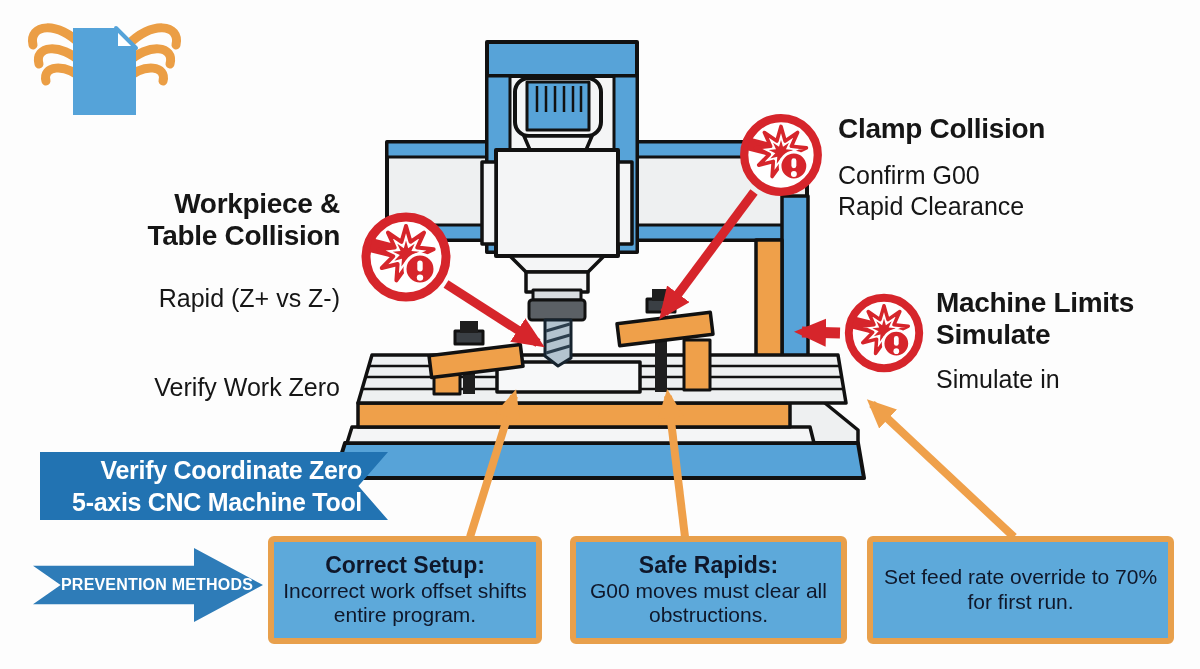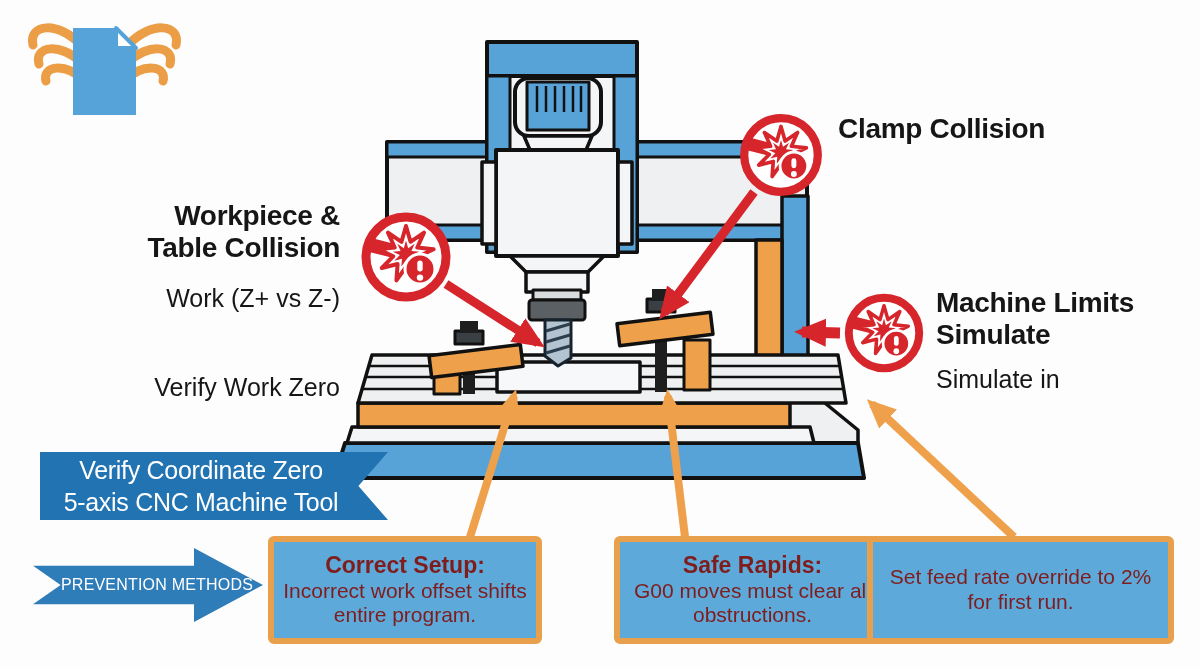--- a/index.html
+++ b/index.html
@@ -12,38 +12,38 @@
 
   
   .co-title{font-weight:700;font-size:28px;line-height:1.16;letter-spacing:-0.3px;}
   .co-tip{font-weight:400;font-size:25px;line-height:1.24;}
   .ra{left:0;width:340px;text-align:right;}
 
   
   .banner{
     left:40px;top:452px;width:348px;height:68px;background:#2273b2;color:#ffffff;
     clip-path:polygon(0 0,100% 0,91.5% 50%,100% 100%,0 100%);
-    display:flex;flex-direction:column;justify-content:center;text-align:center;
+    display:flex;flex-direction:column;justify-content:center;text-align:right;
     padding-right:26px;box-sizing:border-box;
-    font-weight:400;font-size:25px;line-height:1.28;letter-spacing:-0.3px;
+    font-weight:700;font-size:25px;line-height:1.28;letter-spacing:-0.3px;
   }
 
   
   .prev-arrow{
     left:33px;top:548px;width:230px;height:74px;background:#2e7cb8;color:#ffffff;
     clip-path:polygon(0 24%,70% 24%,70% 0,100% 50%,70% 100%,70% 76%,0 76%,12% 50%);
     display:flex;align-items:center;justify-content:flex-start;
     padding-left:28px;box-sizing:border-box;
-    font-weight:400;font-size:16px;letter-spacing:0.2px;white-space:nowrap;
+    font-weight:700;font-size:16px;letter-spacing:0.2px;white-space:nowrap;
   }
 
   
   .mbox{
     top:536px;height:108px;background:#5da9da;border:6px solid #e8a04c;border-radius:6px;
-    color:#7f1d1d;text-align:center;display:flex;flex-direction:column;justify-content:center;
+    color:#0f172a;text-align:center;display:flex;flex-direction:column;justify-content:center;
     box-sizing:border-box;padding:2px 6px;
   }
   .mbox .t{font-size:23px;font-weight:700;line-height:1.16;}
   .mbox .b{font-size:21px;font-weight:400;line-height:1.18;}
 </style>
 </head>
 <body>
 
 <div class="canvas">
 
@@ -169,33 +169,37 @@
         <path d="M84,80 C64,62 42,66 46,81"></path>
         <path d="M127,46 C151,20 181,24 176,45"></path>
         <path d="M127,63 C149,42 175,46 170,64"></path>
         <path d="M125,80 C145,62 167,66 163,81"></path>
       </g>
       <path d="M73,28 L116,28 L136,48 L136,115 L73,115 Z" fill="#55a3d9"></path>
       <path d="M116,28 L136,48 L116,48 Z" fill="#ffffff" stroke="#55a3d9" stroke-width="4" stroke-linejoin="round"></path>
     </g>
   </svg>
 
-  <div class="abs ra co-title" style="top:200px;">
+  <div class="abs ra co-title" style="top:188px;">
     <div>Workpiece &amp;</div>
     <div>Table Collision</div>
   </div>
   <div class="abs ra co-tip" style="top:283px;">
-    <div>Work (Z+ vs Z-)</div>
+    <div>Rapid (Z+ vs Z-)</div>
   </div>
   <div class="abs co-title" style="left:838px;top:113px;">
     <div>Clamp Collision</div>
   </div>
 
   <div class="abs ra co-tip" style="top:372px;">
     <div>Verify Work Zero</div>
+  </div>
+  <div class="abs co-tip" style="left:838px;top:160px;">
+    <div>Confirm G00</div>
+    <div>Rapid Clearance</div>
   </div>
 
   <div class="abs co-title" style="left:936px;top:287px;">
     <div>Machine Limits</div>
     <div>Simulate</div>
   </div>
   <div class="abs co-tip" style="left:936px;top:364px;">
     <div>Simulate in</div>
   </div>
 
@@ -205,21 +209,21 @@
   </div>
 
   <div class="abs prev-arrow">
     <span>PREVENTION METHODS</span>
   </div>
 
   <div class="abs mbox" style="left:268px;width:274px;">
     <div class="t">Correct Setup:</div>
     <div class="b">Incorrect work offset shifts entire program.</div>
   </div>
-  <div class="abs mbox" style="left:570px;width:277px;margin-left:44px;">
+  <div class="abs mbox" style="left:570px;width:277px;">
     <div class="t">Safe Rapids:</div>
     <div class="b">G00 moves must clear all obstructions.</div>
   </div>
   <div class="abs mbox" style="left:867px;width:307px;">
-    <div class="b">Set feed rate override to 2% for first run.</div>
+    <div class="b">Set feed rate override to 70% for first run.</div>
   </div>
 
 </div>
 
 </body></html>

